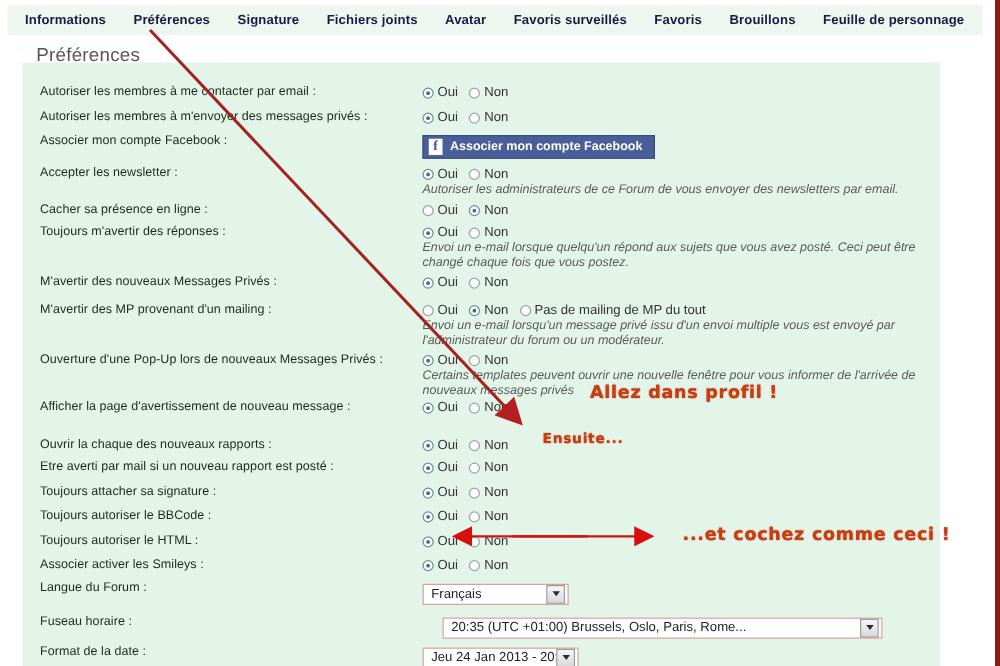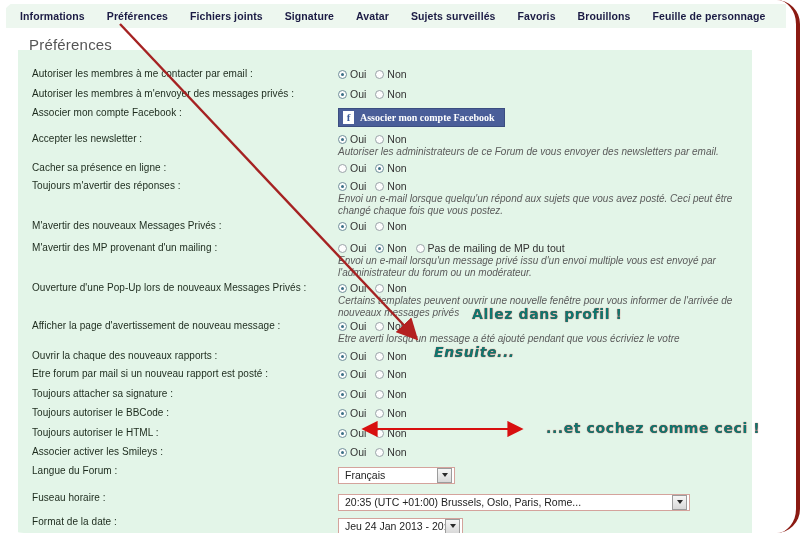--- a/index.html
+++ b/index.html
@@ -9,21 +9,20 @@
     background:#ffffff;
     font-family:"Liberation Sans","DejaVu Sans",sans-serif;
   }
   
   #frame{
     position:relative;width:800px;height:533px;
     box-sizing:border-box;
     border-right:4px solid #8b1a12;
     background:#ffffff;
     overflow:hidden;
-    border-radius:24px;
   }
   
   #page{
     position:absolute;left:6px;top:0;right:10px;bottom:0;
     background:#ffffff;
   }
   
   #tabbar{
     position:absolute;left:0;top:4px;right:0;height:24px;
     background:#edf7ef;
@@ -89,21 +88,21 @@
     display:inline-flex;align-items:center;
     background:#4a5e99;border:1px solid #3b4d80;
     height:17px;padding:0 9px 0 4px;cursor:pointer;
   }
   .fbbtn .f{
     display:inline-flex;align-items:center;justify-content:center;
     width:11px;height:13px;background:#fff;color:#3b5998;
     font-weight:bold;font-size:11px;font-family:"Liberation Serif",serif;
     margin-right:6px;line-height:13px;
   }
-  .fbbtn .t{color:#fff;font-size:10px;font-weight:bold;white-space:nowrap;font-family:Liberation Serif, serif;}
+  .fbbtn .t{color:#fff;font-size:10px;font-weight:bold;white-space:nowrap;}
   
   .sel{
     display:inline-flex;align-items:center;justify-content:space-between;
     border:1px solid #d4a39c;background:#ffffff;
     height:17px;box-sizing:border-box;cursor:pointer;
   }
   .sel .txt{
     font-size:10.5px;color:#222;padding:0 6px;white-space:nowrap;
     overflow:hidden;
   }
@@ -114,40 +113,40 @@
     display:inline-flex;align-items:center;justify-content:center;
   }
   .sel .arw i{
     display:block;width:0;height:0;
     border-left:3px solid transparent;border-right:3px solid transparent;
     border-top:4px solid #2a2a2a;
   }
   
   #overlay{position:absolute;left:0;top:0;width:800px;height:533px;pointer-events:none;}
   .annot{
-    position:absolute;color:#0f766e;font-weight:bold;
+    position:absolute;color:#c2410c;font-weight:bold;
     font-family:"DejaVu Sans",sans-serif;
     letter-spacing:.6px;white-space:nowrap;
     text-shadow:0 0 1px #d80f0f;
     text-align:center;
   }
 </style>
 </head>
 <body>
 
 <div id="frame">
   <div id="page">
 
     <div id="tabbar">
       <div class="tab first">Informations</div>
       <div class="tab">Préférences</div>
+      <div class="tab">Signature</div>
       <div class="tab">Fichiers joints</div>
-      <div class="tab">Signature</div>
       <div class="tab">Avatar</div>
-      <div class="tab">Sujets surveillés</div>
+      <div class="tab">Favoris surveillés</div>
       <div class="tab">Favoris</div>
       <div class="tab">Brouillons</div>
       <div class="tab">Feuille de personnage</div>
 
     </div>
 
     <div id="underband"></div>
 
     <div id="panel">
       <div class="inner">
@@ -295,40 +294,39 @@
                 <div class="opts">
                   <span class="opt">
                     <span class="radio on"></span>
                     <span>Oui</span>
                   </span>
                   <span class="opt">
                     <span class="radio"></span>
                     <span>Non</span>
                   </span>
                 </div>
-                <div class="hint">Etre averti lorsqu'un message a été ajouté pendant que vous écriviez le votre</div>
               </div>
             </div>
             <div class="row" style="top: 300px;">
               <div class="lbl">Ouvrir la chaque des nouveaux rapports :</div>
               <div class="ctl">
                 <div class="opts">
                   <span class="opt">
                     <span class="radio on"></span>
                     <span>Oui</span>
                   </span>
                   <span class="opt">
                     <span class="radio"></span>
                     <span>Non</span>
                   </span>
                 </div>
               </div>
             </div>
             <div class="row" style="top: 318px;">
-              <div class="lbl">Etre forum par mail si un nouveau rapport est posté :</div>
+              <div class="lbl">Etre averti par mail si un nouveau rapport est posté :</div>
               <div class="ctl">
                 <div class="opts">
                   <span class="opt">
                     <span class="radio on"></span>
                     <span>Oui</span>
                   </span>
                   <span class="opt">
                     <span class="radio"></span>
                     <span>Non</span>
                   </span>
@@ -399,21 +397,21 @@
               <div class="lbl">Langue du Forum :</div>
               <div class="ctl"><div class="sel" style="width: 117px;">
                   <span class="txt">Français</span>
                   <span class="arw">
                     <i></i>
                   </span>
                 </div></div>
             </div>
             <div class="row" style="top: 442px;">
               <div class="lbl">Fuseau horaire :</div>
-              <div class="ctl"><div class="sel" style="width: 352px;">
+              <div class="ctl"><div class="sel" style="width: 352px; margin-left: 16px;">
                   <span class="txt">20:35 (UTC +01:00) Brussels, Oslo, Paris, Rome...</span>
                   <span class="arw">
                     <i></i>
                   </span>
                 </div></div>
             </div>
             <div class="row" style="top: 466px;">
               <div class="lbl">Format de la date :</div>
               <div class="ctl"><div class="sel" style="width: 125px;">
                   <span class="txt">Jeu 24 Jan 2013 - 20:35</span>
@@ -439,16 +437,16 @@
     </defs>
 
     <line x1="120" y1="24" x2="415" y2="337" stroke="#a52222" stroke-width="2.4" marker-end="url(#ah)"></line>
 
     <line x1="470" y1="429" x2="365" y2="429" stroke="#d80f0f" stroke-width="1.8" marker-end="url(#ah2)"></line>
     <line x1="410" y1="429" x2="520" y2="429" stroke="#d80f0f" stroke-width="1.8" marker-end="url(#ah2)"></line>
   </svg>
 
   <div id="annots">
     <div class="annot" style="left:472px;top:306px;font-size:14px;">Allez dans profil !</div>
-    <div class="annot" style="left:434px;top:344px;font-size:14px;font-style:italic;">Ensuite...</div>
+    <div class="annot" style="left:434px;top:344px;font-size:11px;">Ensuite...</div>
     <div class="annot" style="left:546px;top:420px;font-size:14px;">...et cochez comme ceci !</div>
   </div>
 </div>
 
 </body></html>

